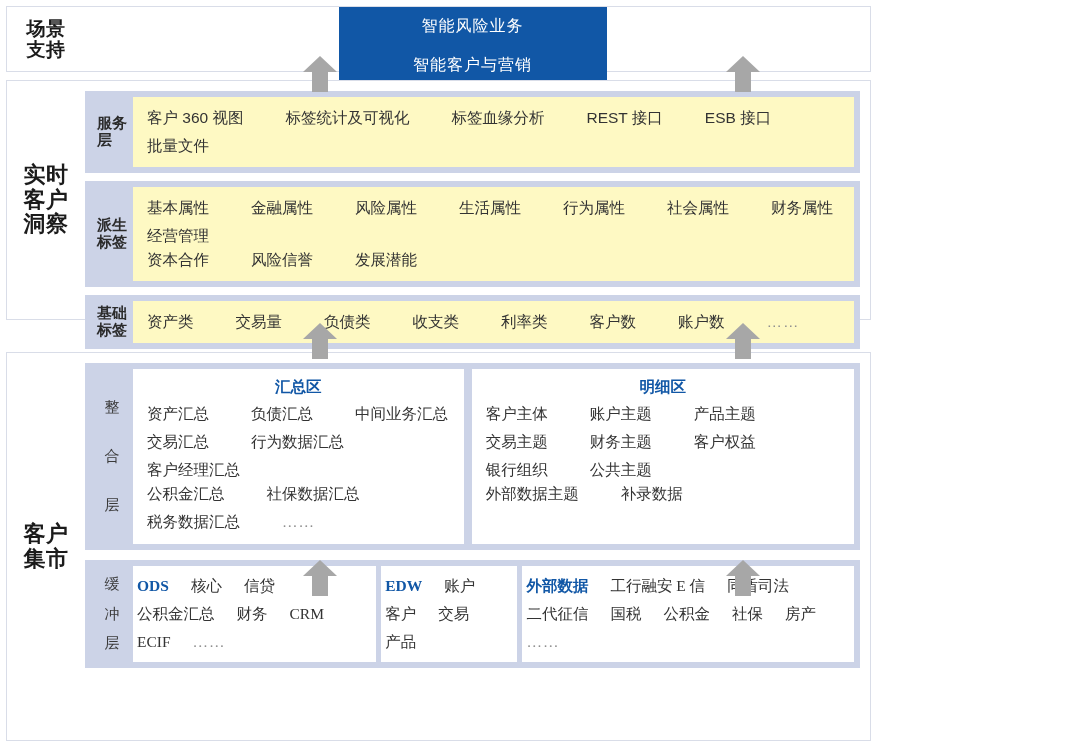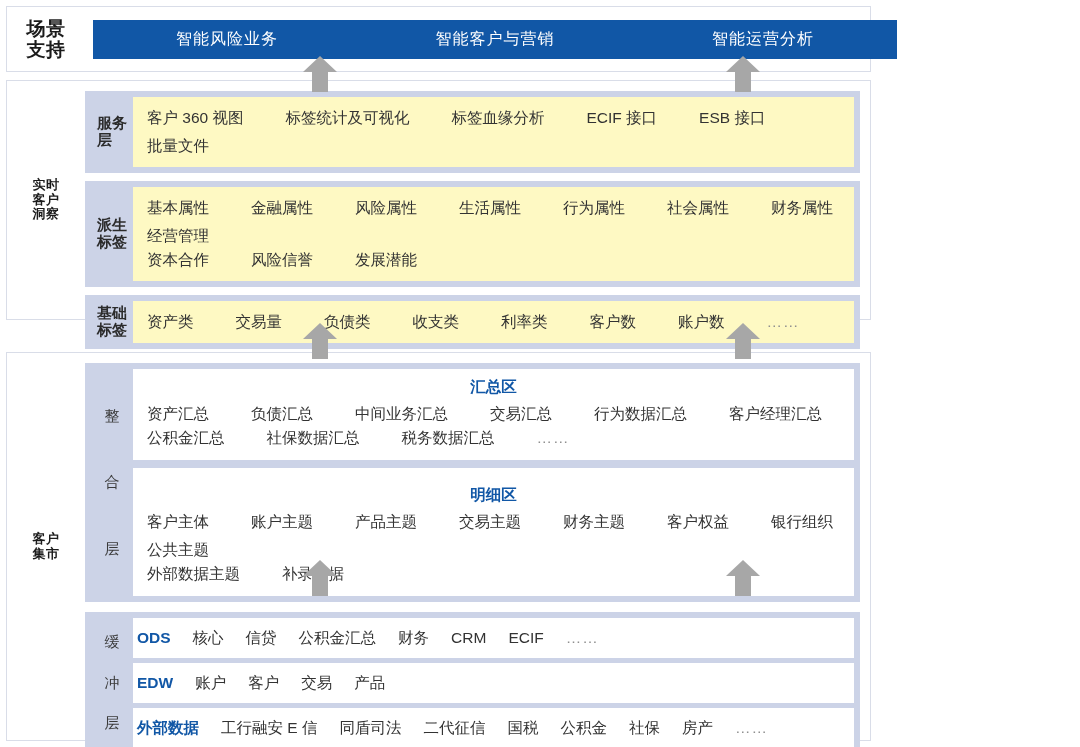--- a/index.html
+++ b/index.html
@@ -22,30 +22,31 @@
   #scene-section   { top: 6px;   height: 66px; }
   #insight-section { top: 80px;  height: 240px; }
   #mart-section    { top: 352px; height: 389px; }
 
   
   .section-title {
     position: absolute;
     left: 0; top: 0; bottom: 0;
     width: 78px;
     display: flex; align-items: center; justify-content: center;
-    font-size: 13px; font-weight: bold; line-height: 1.12;
+    font-size: 22px; font-weight: bold; line-height: 1.12;
     color: #1b1b1b; text-align: center; letter-spacing: .5px;
   }
   #scene-section .section-title { font-size: 19px; }
 
   
   .scene-row {
     position: absolute; left: 78px; right: 10px; top: 0; bottom: 0;
     display: flex; align-items: center; justify-content: space-around;
     padding: 0 8px;
+    flex-direction: column;
   }
   .scene-btn {
     flex: 0 0 auto;
     min-width: 268px;
     padding: 9px 10px;
     background: #1157a6;
     color: #ffffff;
     font-size: 16px;
     text-align: center;
     letter-spacing: 1px;
@@ -101,21 +102,21 @@
 
   
   .layers-wrap {
     position: absolute;
     left: 78px; right: 10px; top: 8px; bottom: 8px;
   }
   #insight-section .layers-wrap { top: 10px; bottom: 10px; }
   #mart-section .layers-wrap { top: 10px; bottom: 10px; }
 
   
-  .stripe-stack { flex: 1 1 auto; display: flex; flex-direction: column; gap: 5px; }
+  .stripe-stack { flex: 1 1 auto; display: flex; gap: 5px; font-family: Liberation Serif, serif; }
   .stripe {
     background: #ffffff;
     padding: 8px 4px;
   }
 
   
   .arrow {
     position: absolute;
     width: 34px; height: 36px;
     color: #a7a7a7;
@@ -140,21 +141,21 @@
   <div class="section" id="insight-section">
     <div class="section-title" id="insight-title">实时<br>客户<br>洞察</div>
     <div class="layers-wrap" id="insight-layers">
         <div class="layer">
           <div class="layer-label">服务<br>层</div>
           <div class="layer-body">
             <div class="item-row wide">
               <span class="item">客户 360 视图</span>
               <span class="item">标签统计及可视化</span>
               <span class="item">标签血缘分析</span>
-              <span class="item">ECIF 接口</span>
+              <span class="item">REST 接口</span>
               <span class="item">ESB 接口</span>
               <span class="item">批量文件</span>
             </div>
           </div>
         </div>
         <div class="layer">
           <div class="layer-label">派生<br>标签</div>
           <div class="layer-body">
             <div class="item-row wide">
               <span class="item">基本属性</span>
@@ -211,21 +212,21 @@
                 <span class="item">行为数据汇总</span>
                 <span class="item">客户经理汇总</span>
               </div>
               <div class="item-row wide">
                 <span class="item">公积金汇总</span>
                 <span class="item">社保数据汇总</span>
                 <span class="item">税务数据汇总</span>
                 <span class="item dots">……</span>
               </div>
             </div>
-            <div class="stripe" style="padding: 17px 14px 10px;">
+            <div class="stripe" style="padding: 8px 14px 10px;">
               <div class="zone-title">明细区</div>
               <div class="item-row wide">
                 <span class="item">客户主体</span>
                 <span class="item">账户主题</span>
                 <span class="item">产品主题</span>
                 <span class="item">交易主题</span>
                 <span class="item">财务主题</span>
                 <span class="item">客户权益</span>
                 <span class="item">银行组织</span>
                 <span class="item">公共主题</span>

